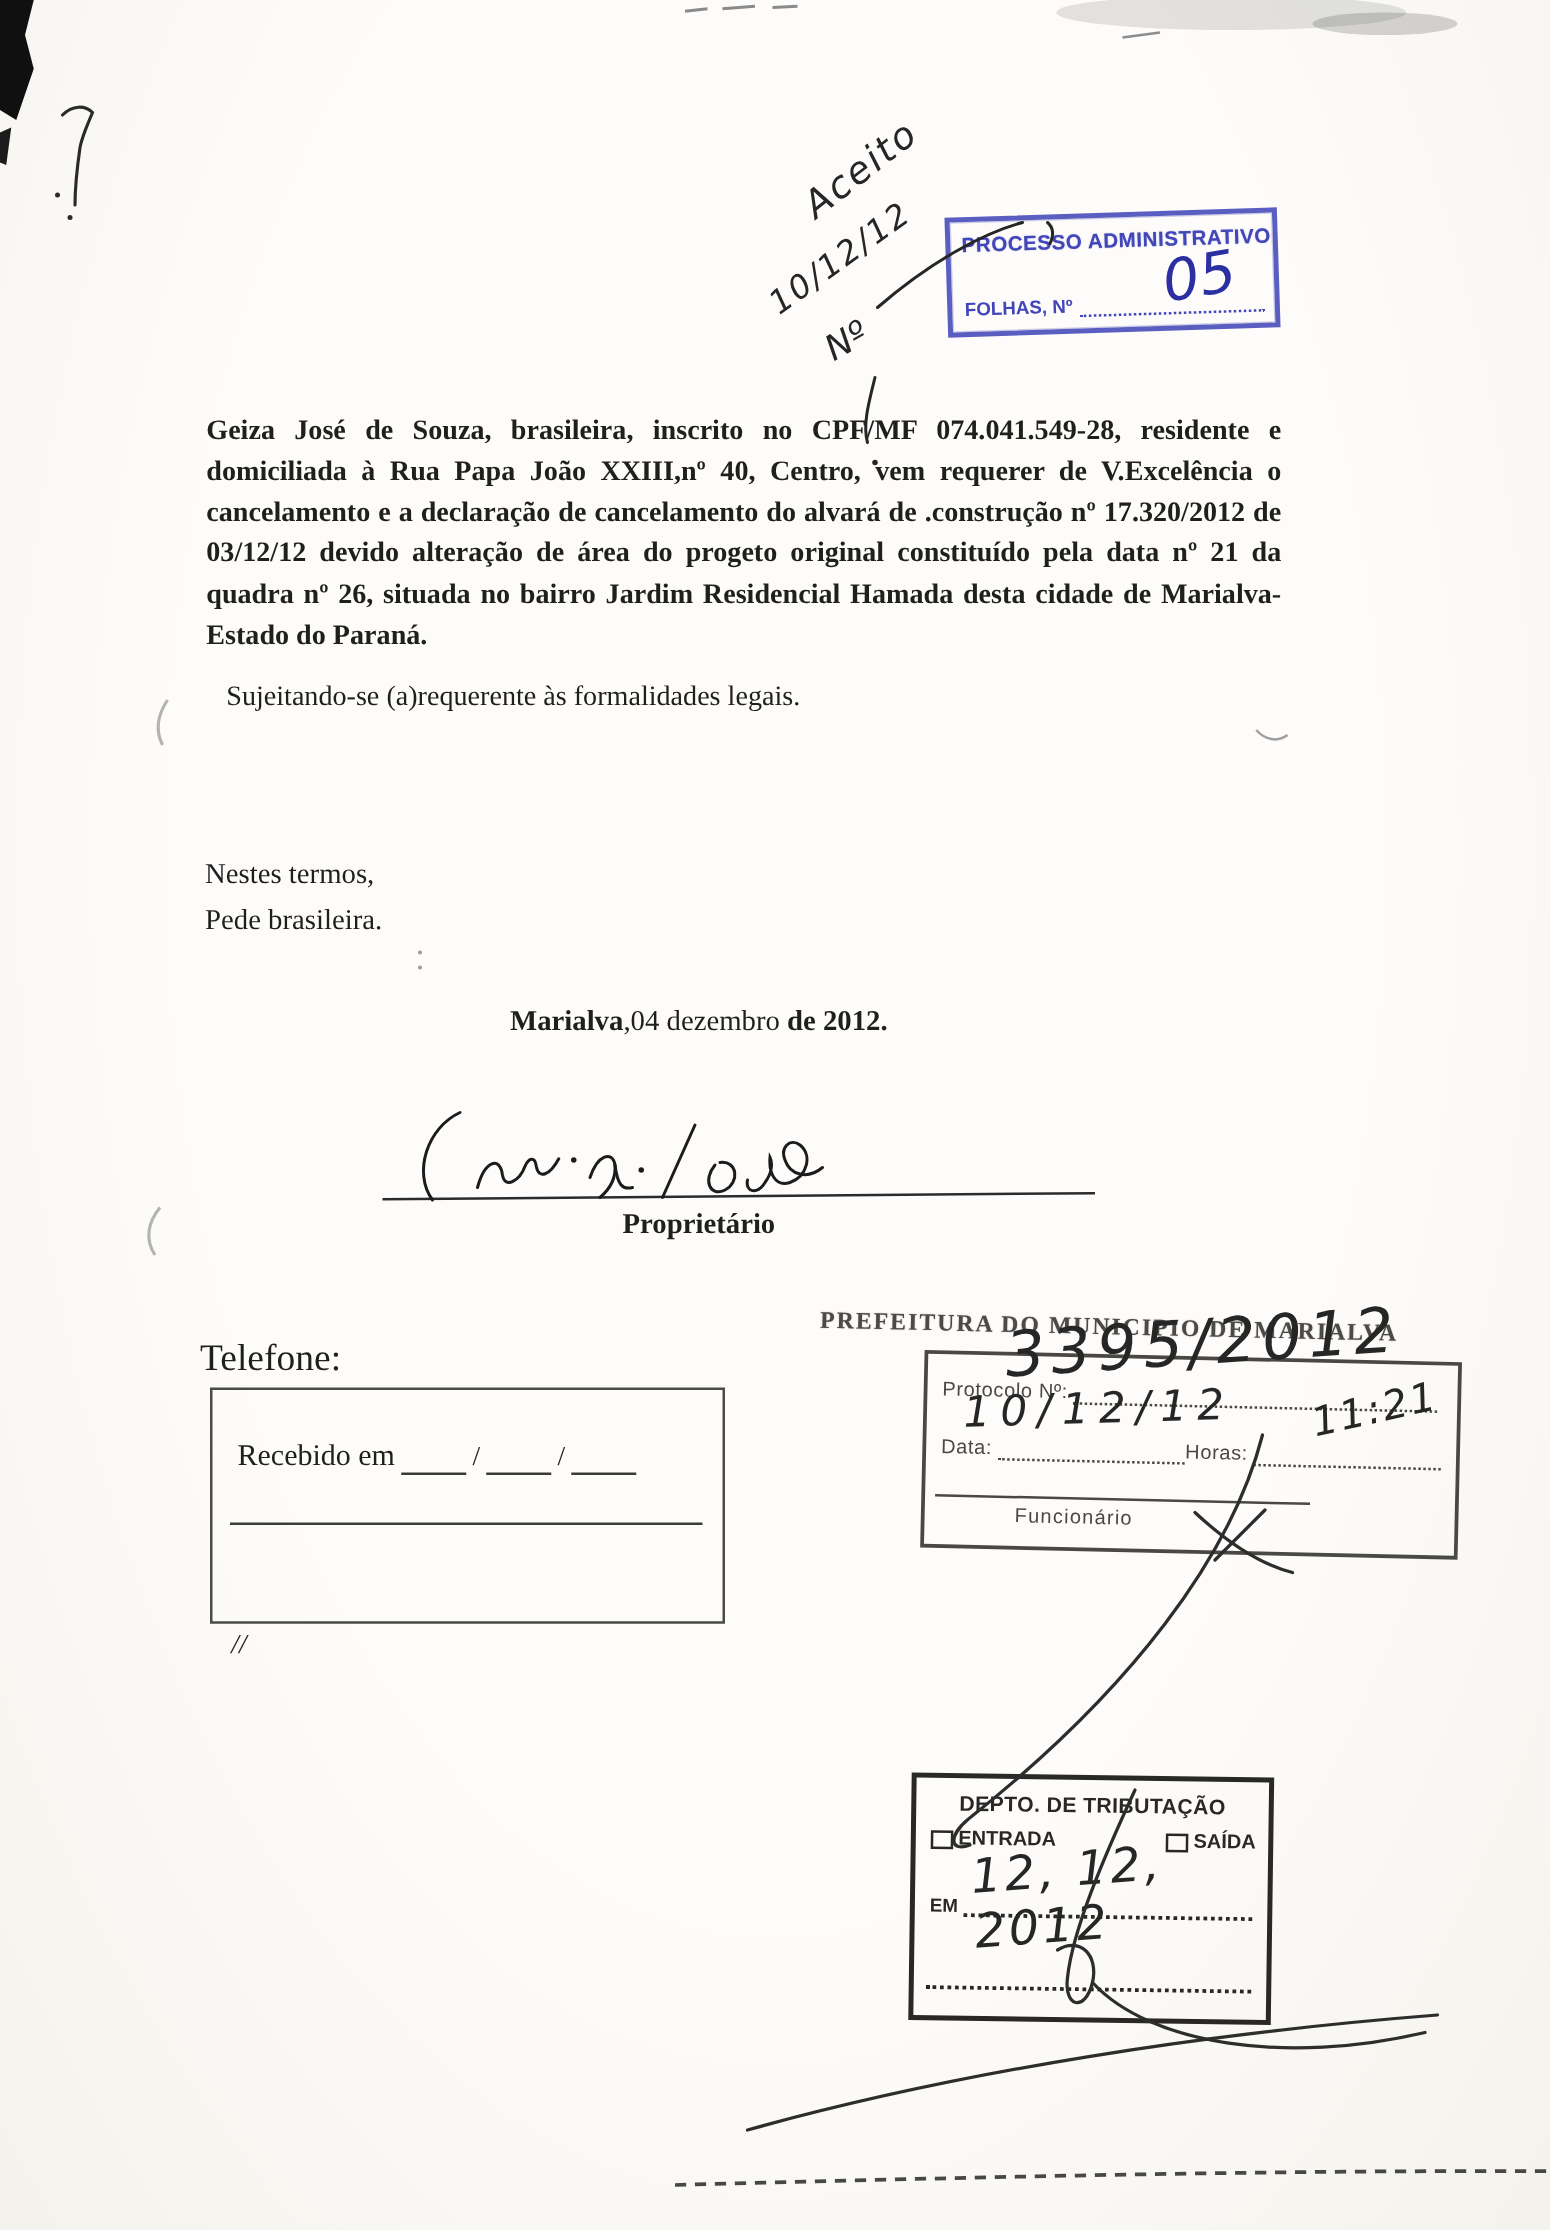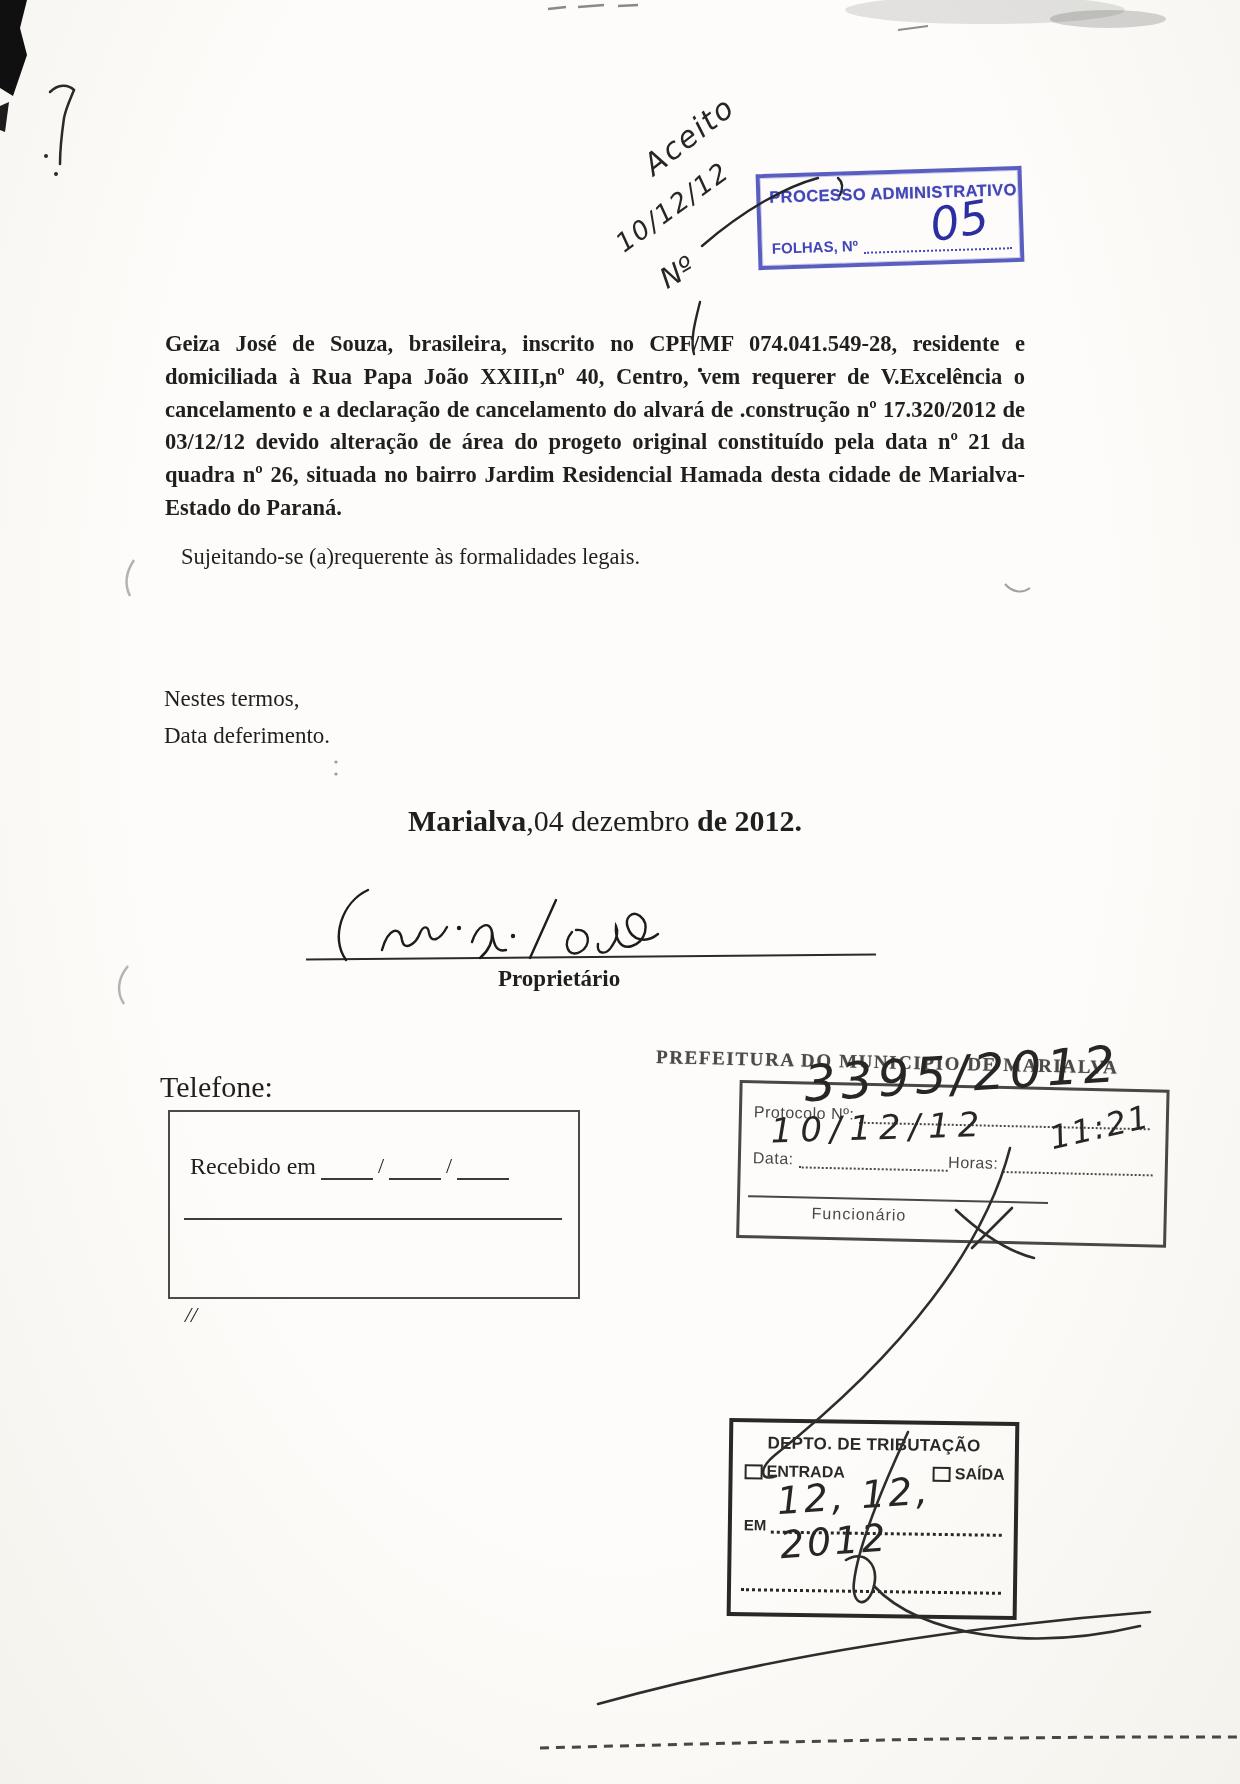--- a/index.html
+++ b/index.html
@@ -25,31 +25,31 @@
   .stamp-blue .row{position:absolute;left:10px;right:8px;bottom:9px;display:flex;align-items:flex-end;
     font-family:"Liberation Sans",sans-serif;font-weight:bold;font-size:15px;color:#4246b8;}
   .leader-b{flex:1;border-bottom:2px dotted #4246b8;margin-left:6px;height:13px;}
   .folhas-value{position:absolute;right:30px;top:22px;font-size:46px;color:#2c2fa2;transform:rotate(-8deg);}
 
   
   .bodytext{position:absolute;left:165px;top:328px;width:860px;font-size:22.5px;line-height:32.8px;}
   .bodytext .p1{margin:0;text-align:justify;font-weight:bold;}
   .bodytext .p2{margin:16px;text-align:left;}
   .closing{position:absolute;left:164px;top:680px;font-size:23px;line-height:37px;}
-  .dateline{position:absolute;left:408px;top:804px;font-size:30px;}
+  .dateline{position:absolute;left:408px;top:804px;font-size:23px;}
 
   
   .sigline{position:absolute;left:306px;top:956px;width:570px;border-top:2px solid #2b2b2b;transform:rotate(-0.5deg);z-index:1;}
   .siglabel{position:absolute;left:498px;top:966px;font-size:23px;font-weight:bold;}
 
   .telefone{position:absolute;left:160px;top:1070px;font-size:30px;}
 
   
   .rbox{position:absolute;left:168px;top:1110px;width:408px;height:185px;border:2px solid #4a4a48;z-index:1;}
-  .rrow{position:absolute;left:20px;top:40px;display:flex;align-items:center;font-size:24px;}
+  .rrow{position:absolute;left:20px;top:40px;display:flex;align-items:flex-start;font-size:24px;}
   .rblank{width:52px;border-bottom:2px solid #3a3a38;margin:0 5px;height:26px;}
   .rslash{font-size:22px;}
   .rline{position:absolute;left:14px;right:16px;top:106px;border-top:2.5px solid #3c3c3a;}
   .rnote{position:absolute;left:185px;top:1302px;font-size:22px;font-style:italic;}
 
   
   .pstamp{position:absolute;left:650px;top:1052px;width:530px;height:210px;transform:rotate(1.3deg);z-index:2;color:#33322f;}
   .phead{position:absolute;left:4px;top:0;font-weight:bold;font-size:19px;letter-spacing:1.6px;white-space:nowrap;
     text-shadow:0 0 1px rgba(40,40,40,.5);opacity:.88;}
   .pbox{position:absolute;left:88px;top:32px;width:424px;height:152px;border:3px solid #3a3936;opacity:.92;}
@@ -98,21 +98,21 @@
     <span class="hw folhas-value">05</span>
   </div>
 
   <div class="bodytext">
     <p class="p1"><b>Geiza José de Souza,</b><span> brasileira, inscrito no CPF/MF 074.041.549-28, residente e domiciliada à Rua Papa João XXIII,nº 40, Centro, vem requerer de V.Excelência  o cancelamento e a declaração de cancelamento do alvará de .construção nº 17.320/2012 de 03/12/12 devido alteração de área do progeto original  constituído pela data nº 21 da quadra nº 26, situada no bairro Jardim Residencial Hamada desta cidade de Marialva- Estado do Paraná.</span></p>
     <p class="p2">Sujeitando-se (a)requerente às formalidades legais.</p>
   </div>
 
   <div class="closing">
     <div>Nestes termos,</div>
-    <div>Data deferimento.</div>
+    <div>Pede brasileira.</div>
   </div>
 
   <div class="dateline"><b>Marialva</b><span>,04 dezembro </span><b>de 2012.</b></div>
 
   <div class="sigline"></div>
   <div class="siglabel">Proprietário</div>
 
   <div class="telefone">Telefone:</div>
 
   <div class="rbox">

